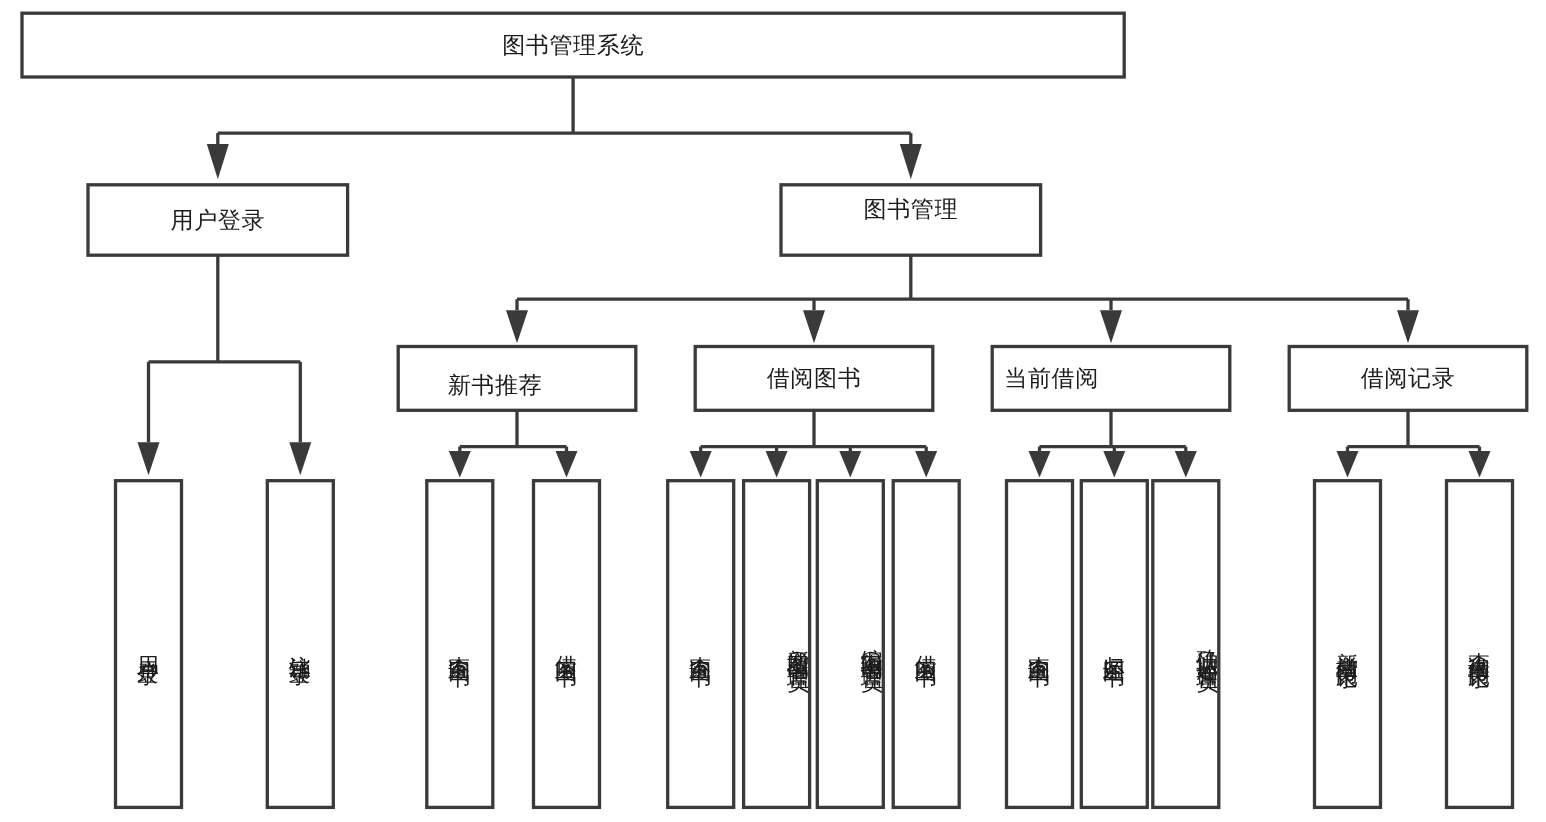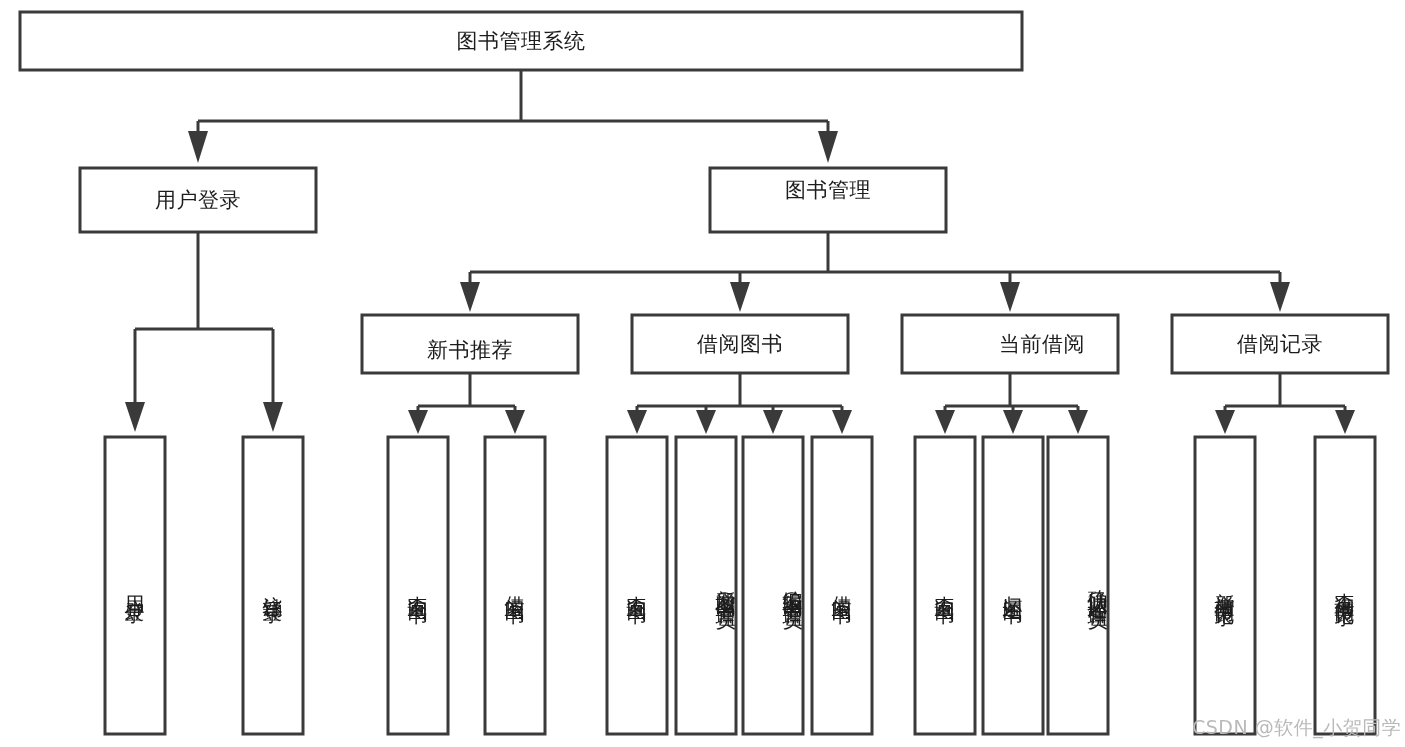--- a/index.html
+++ b/index.html
@@ -184,34 +184,33 @@
     <rect class="node-box" x="1048" y="437" width="60" height="297"></rect>
     <rect class="node-box" x="1195" y="437" width="60" height="297"></rect>
     <rect class="node-box" x="1315" y="437" width="60" height="297"></rect>
   </svg>
 
   <div class="node-label-h" style="left:20px; top:12px; width:1002px; height:58px;">图书管理系统</div>
 
   <div class="node-label-h" style="left:80px; top:168px; width:236px; height:64px;">用户登录</div>
   <div class="node-label-h" style="left:710px; top:168px; width:236px; height:44px;">图书管理</div>
 
-  <div class="node-label-h" style="left:362px; top:315px; width:216px; height:70px;">新书推荐</div>
+  <div class="node-label-h" style="left:342px; top:315px; width:216px; height:70px;">新书推荐</div>
   <div class="node-label-h" style="left:632px; top:315px; width:216px; height:58px;">借阅图书</div>
-  <div class="node-label-h" style="left:902px; top:315px; width:216px; height:58px;padding-left:32px;">当前借阅</div>
+  <div class="node-label-h" style="left:848px; top:315px; width:216px; height:58px;">当前借阅</div>
   <div class="node-label-h" style="left:1172px; top:315px; width:216px; height:58px;border-radius:26px;">借阅记录</div>
 
   <div class="node-label-v" style="left:105px; top:437px; width:60px; height:297px;">用户登录</div>
   <div class="node-label-v" style="left:243px; top:437px; width:60px; height:297px;">注销登录</div>
   <div class="node-label-v" style="left:388px; top:437px; width:60px; height:297px;">查询图书</div>
   <div class="node-label-v" style="left:485px; top:437px; width:60px; height:297px;">借阅图书</div>
   <div class="node-label-v" style="left:607px; top:437px; width:60px; height:297px;">查询图书</div>
   <div class="node-label-v top-aligned" style="left:676px; top:437px; width:60px; height:297px;">新增图书（管理员）</div>
   <div class="node-label-v top-aligned" style="left:743px; top:437px; width:60px; height:297px;">编辑图书（管理员）</div>
   <div class="node-label-v" style="left:812px; top:437px; width:60px; height:297px;">借阅图书</div>
   <div class="node-label-v" style="left:915px; top:437px; width:60px; height:297px;">查询图书</div>
   <div class="node-label-v" style="left:983px; top:437px; width:60px; height:297px;">归还图书</div>
   <div class="node-label-v top-aligned" style="left:1048px; top:437px; width:60px; height:297px;">确认归还（管理员）</div>
   <div class="node-label-v" style="left:1195px; top:437px; width:60px; height:297px;">新增借阅记录</div>
   <div class="node-label-v" style="left:1315px; top:437px; width:60px; height:297px;">查询借阅记录</div>
 
-  <div id="watermark" style="left:1192px; top:715px;">CSDN @软件_小贺同学</div>
 
 </div>
 
 </body></html>

